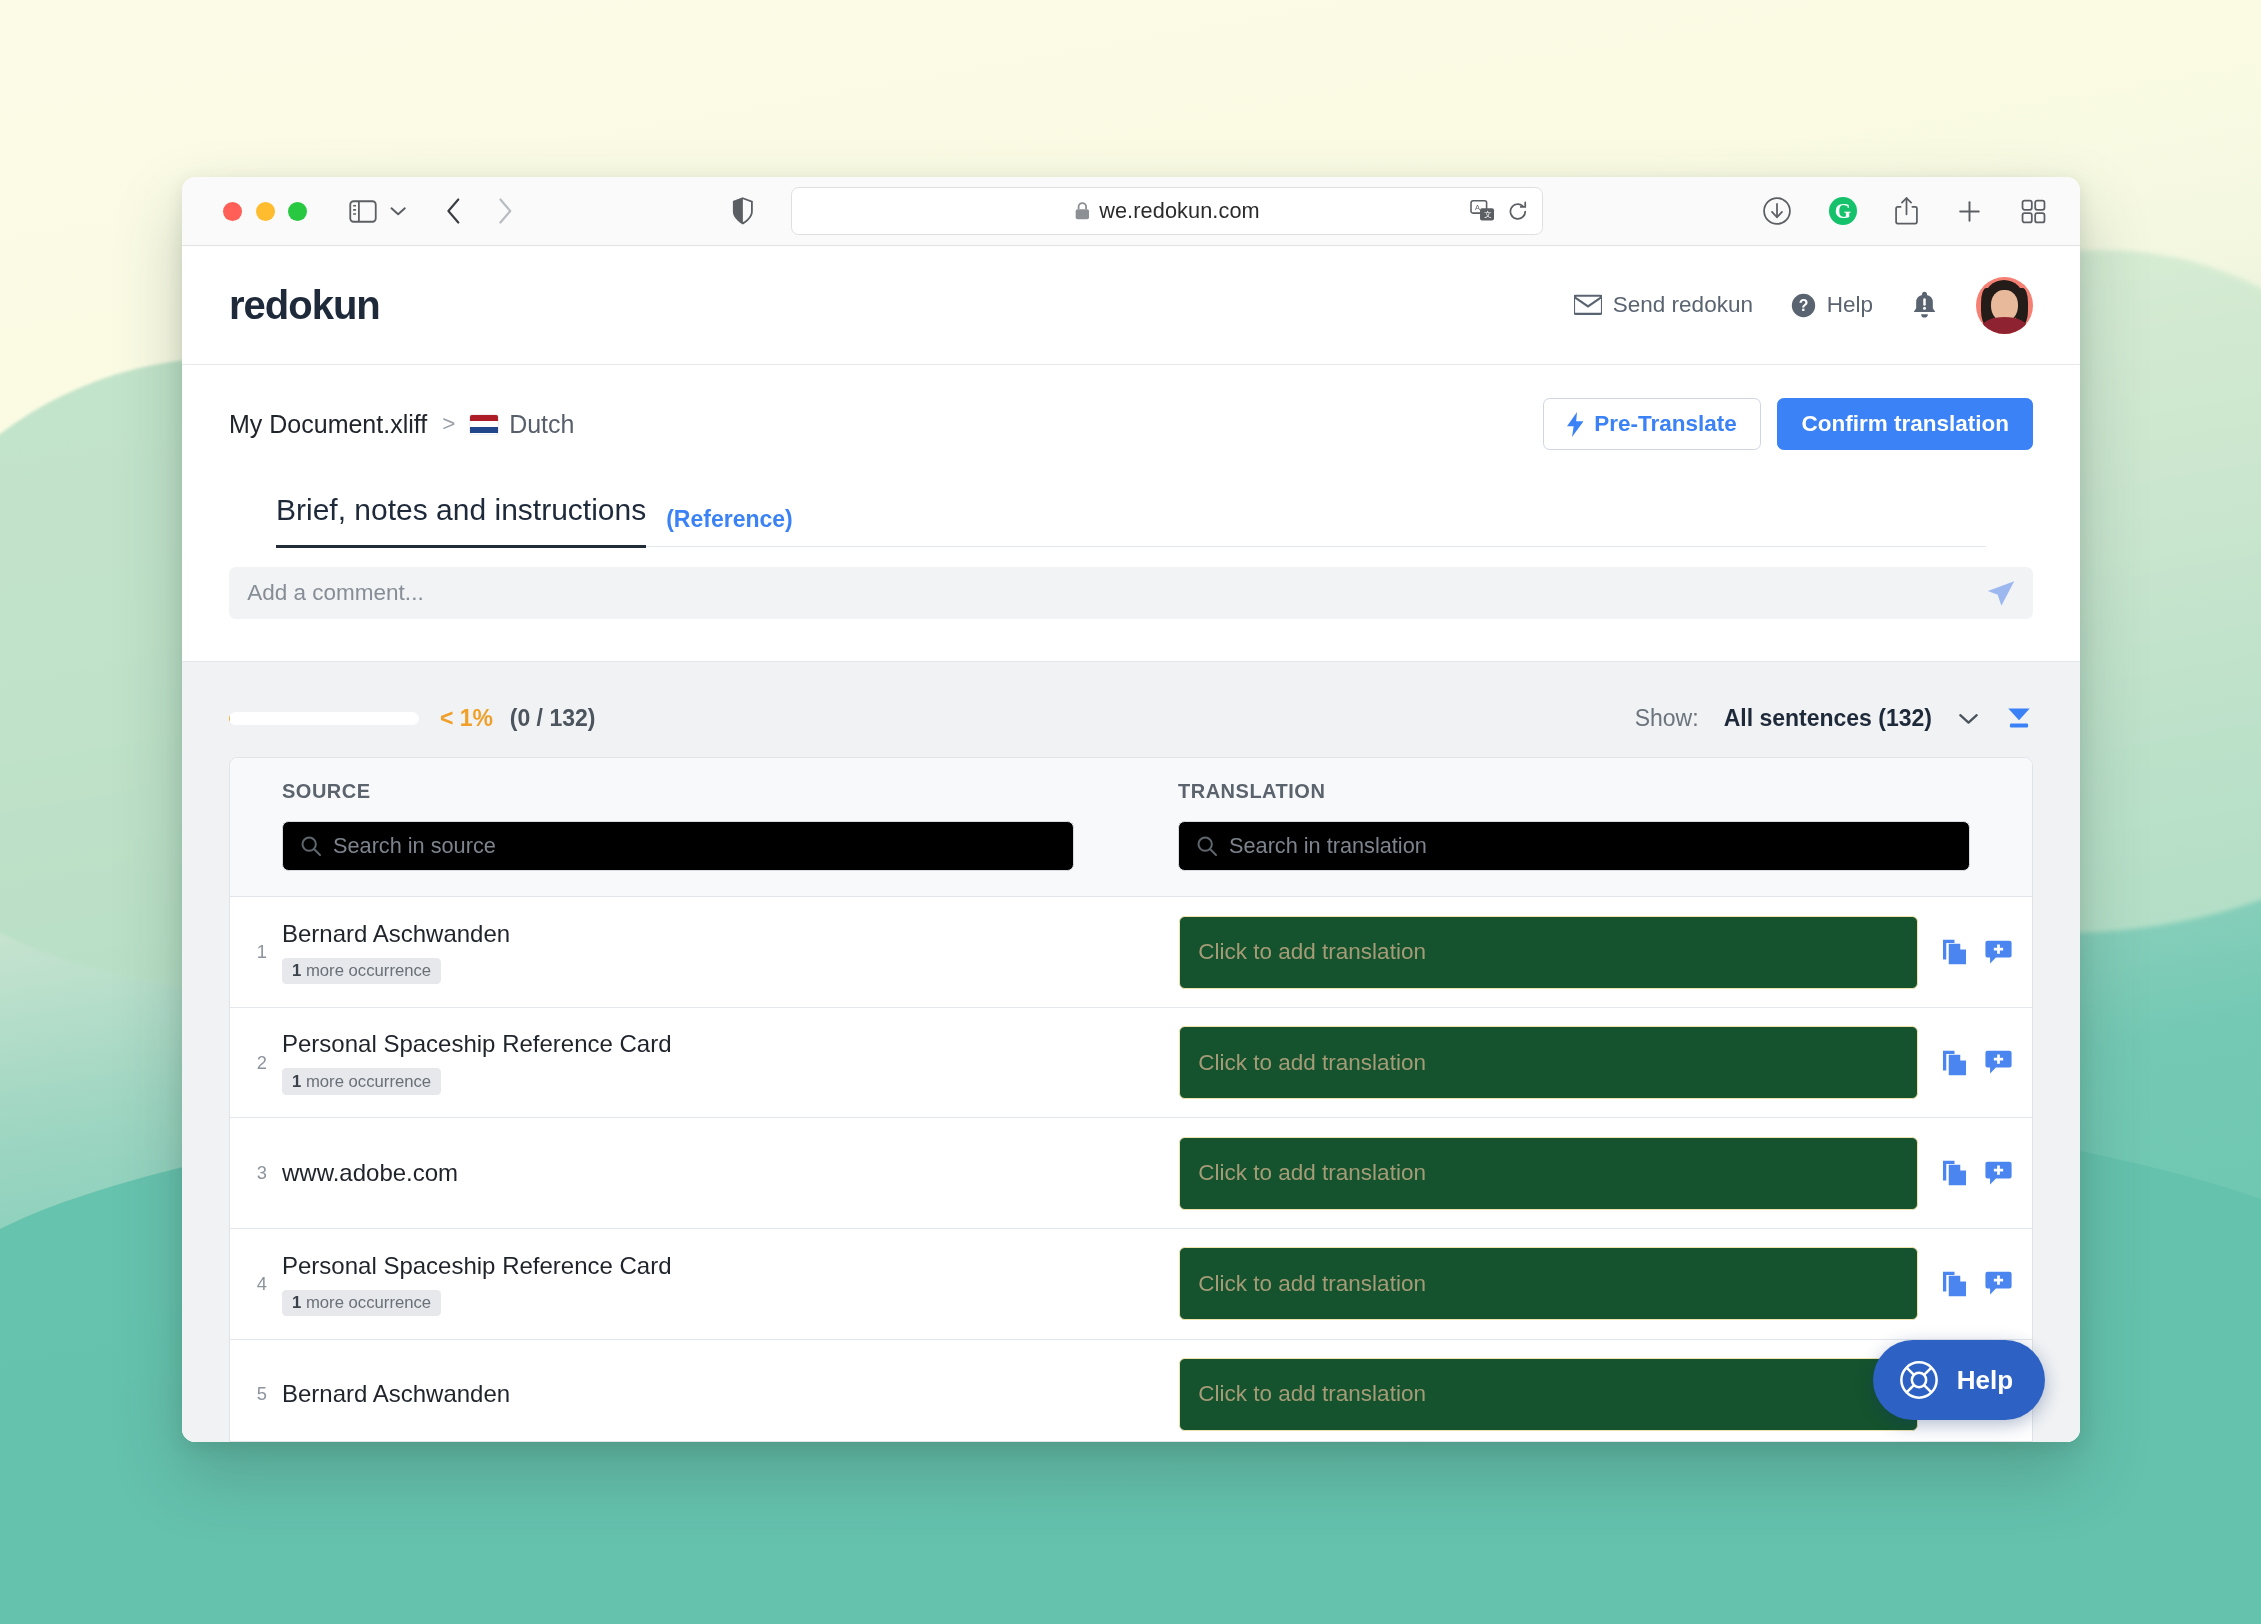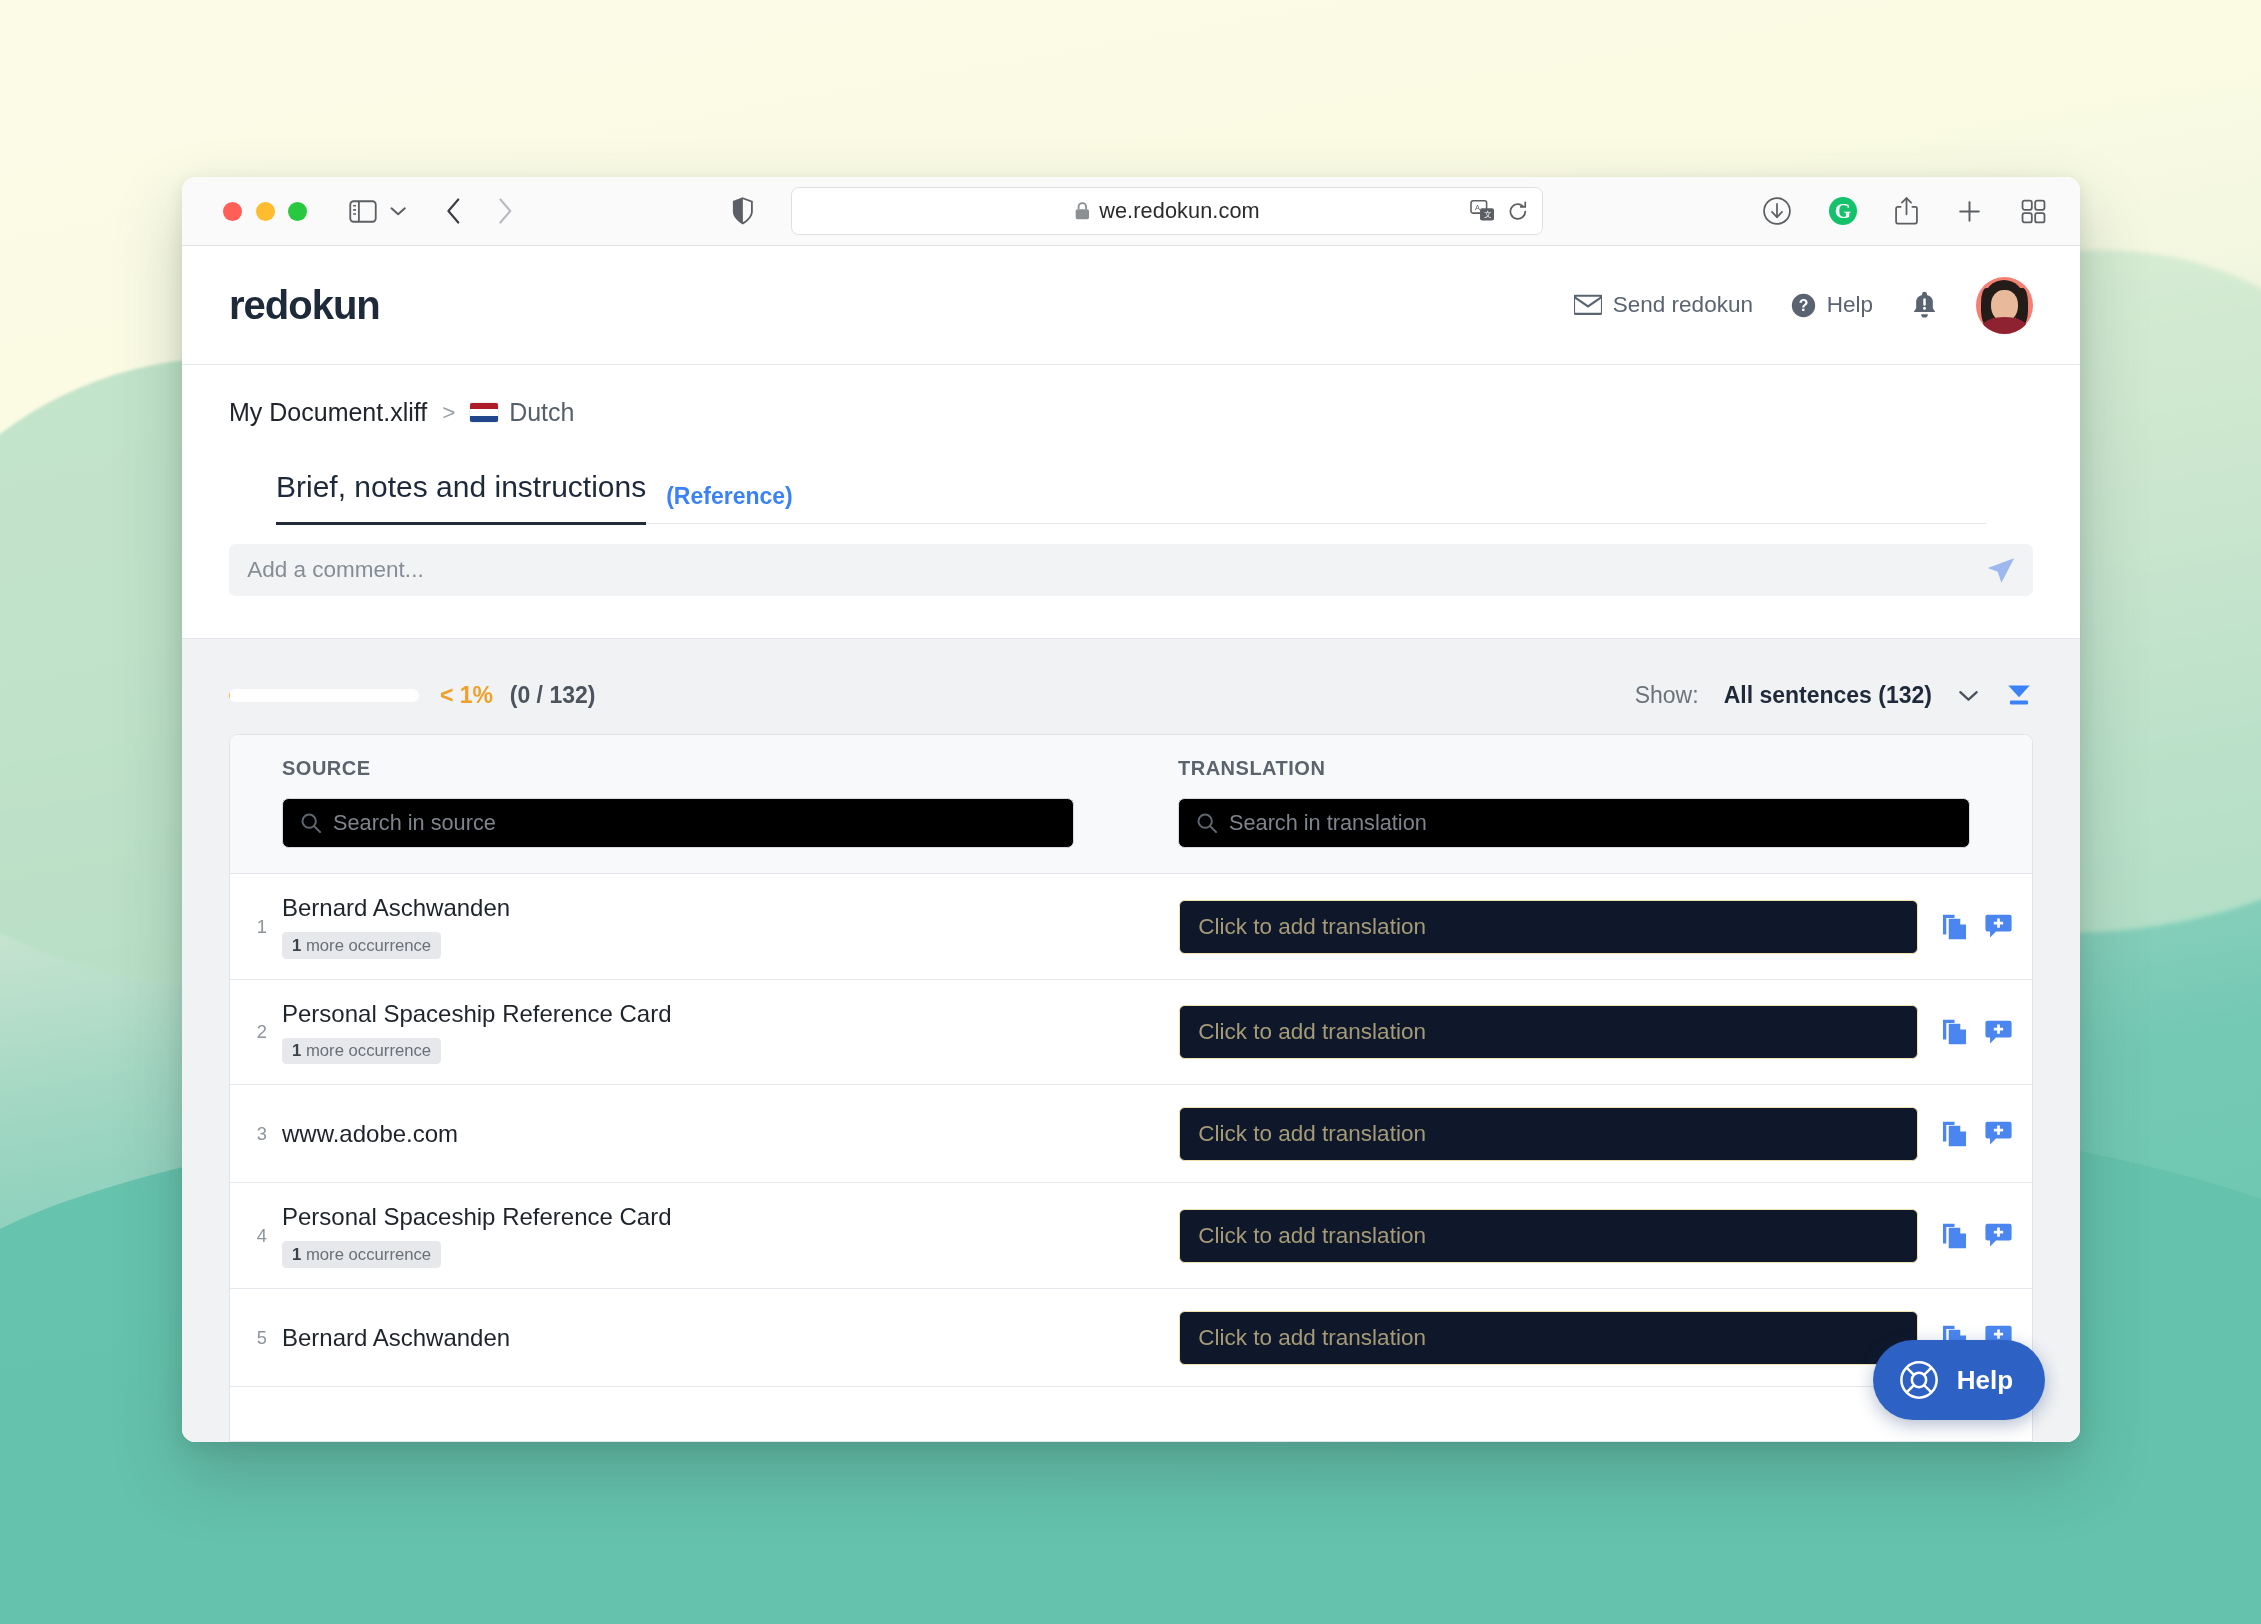--- a/index.html
+++ b/index.html
@@ -205,22 +205,22 @@
   }
   .row-src { width:857px; padding:20px 16.7px 20px 0; }
   .src-text { font-size:24px; color:#1f242b; }
   .badge {
     display:inline-block; margin-top:10px; background:#e6e8ec; border-radius:4.2px;
     padding:3.3px 10px; font-size:16.7px; color:#6a7078;
   }
   .badge b { color:#3b424a; }
   .row-trn { flex:1; padding:18.3px 0 18.3px 40px; display:flex; align-items:center; gap:0; }
   .trn-box {
-    flex:1; background:#0f172a; border:0.8px solid #f2e2ac; border-radius:5.8px;
-    height:54px; display:flex; align-items:center; padding:0 18.3px;
+    flex:1; background:#14532d; border:0.8px solid #f2e2ac; border-radius:5.8px;
+    height:73px; display:flex; align-items:center; padding:0 18.3px;
   }
   .trn-ph { font-size:22.5px; color:#a59b77; }
   .row-actions { display:flex; align-items:center; gap:16.7px; padding:0 20px 0 23px; }
   .help-fab {
     position:absolute; left:1873px; top:1340px; height:80px; border-radius:40px;
     background:#2d62c4; display:flex; align-items:center; gap:16.7px;
     padding:0 32px 0 25px; box-shadow:0 5px 18.3px rgba(20,50,110,.32);
     cursor:pointer; z-index:40;
   }
   .help-fab span { color:#fff; font-size:26px; font-weight:bold; }
@@ -389,20 +389,33 @@
       <span class="crumb-doc">My Document.xliff</span>
       <span class="crumb-sep">&gt;</span>
       <span class="crumb-lang">
         <span class="flag-nl">
           <span style="background:#ae1c28"></span>
           <span style="background:#ffffff"></span>
           <span style="background:#21468b"></span>
         </span>
         <span>Dutch</span>
       </span>
+      <div class="crumb-actions">
+        <div class="btn btn-outline">
+          <span>
+            <svg width="16.7" height="25" viewBox="0 0 20 30" fill="#3b82f6">
+              <polygon points="12,0 0,17 8,17 6,30 20,11 11,11"></polygon>
+            </svg>
+          </span>
+          <span>Pre-Translate</span>
+        </div>
+        <div class="btn btn-primary">
+          <span>Confirm translation</span>
+        </div>
+      </div>
     </div>
 
     <div style="padding:0 47px;">
       <div class="tabs-row">
         <span class="tab-active">Brief, notes and instructions</span>
         <span class="collapse-link">(Reference)</span>
       </div>
     </div>
 
     <div class="comment-row">

